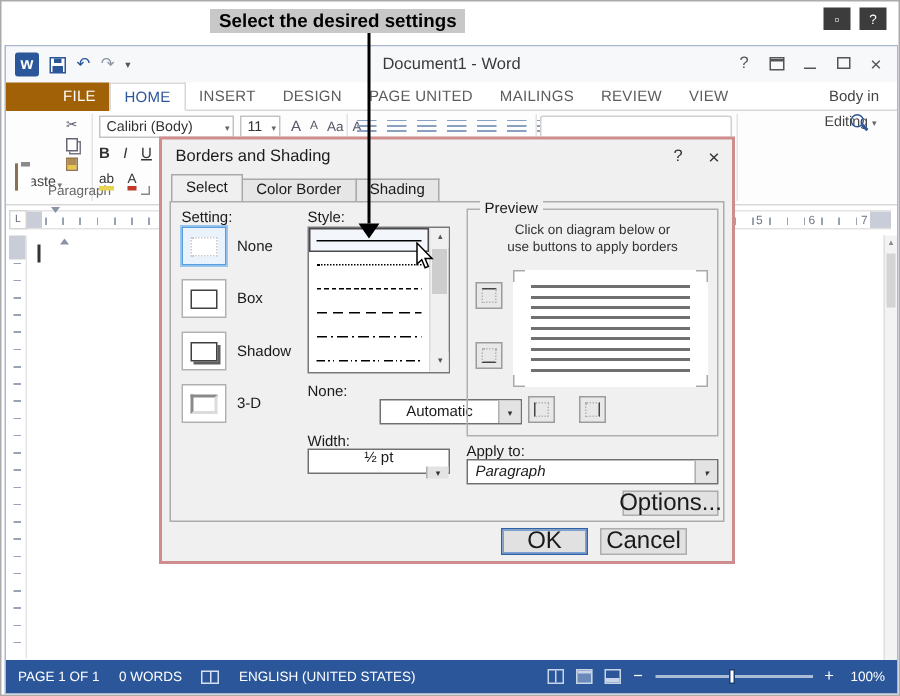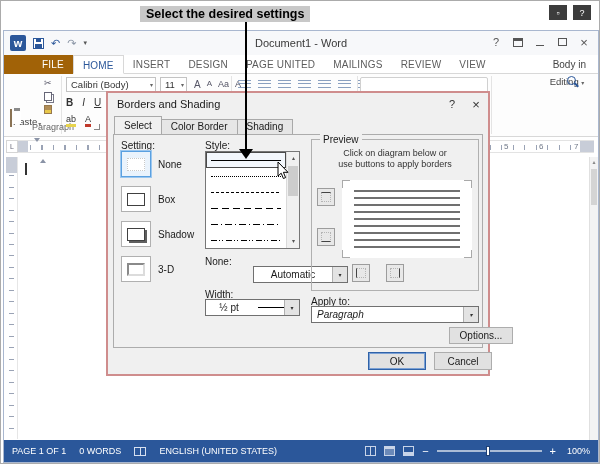--- a/index.html
+++ b/index.html
@@ -187,21 +187,21 @@
   .ls-scroll .sa.down { bottom:0; }
   .ls-scroll .sthumb { position:absolute; left:1px; top:14px; width:10px; height:30px; background:#cdcdcd; }
 
   
   .dd { position:absolute; height:17px; background:#fff; border:1px solid #707070; display:flex; align-items:center; }
   .dd .dd-text { flex:1; text-align:center; font-size:10px; }
   .dd .dd-text.left { text-align:left; padding-left:5px; }
   .dd .dd-btn { width:15px; height:100%; background:#e3e3e3; border-left:1px solid #b0b0b0;
                 display:flex; align-items:center; justify-content:center; font-size:6px; color:#333; }
   .dd-color { left:97px; top:173px; width:95px;margin-left:48px; }
-  .dd-width { left:97px; top:206px; width:95px; }
+  .dd-width { left:97px; top:206px; width:95px;flex-direction:column; }
   .dd-width .wline { width:26px; height:1px; background:#000; margin-left:6px; }
   .dd-apply { left:203px; top:213px; width:168px;font-style:italic; }
 
   
   .pv-group { position:absolute; left:203px; top:46px; width:168px; height:152px; border:1px solid #b0b0b0; }
   .pv-legend { position:absolute; left:8px; top:-6px; background:#f0f0f0; padding:0 3px; font-size:10px; }
   .pv-hint { position:absolute; left:0; top:8px; width:100%; text-align:center; font-size:9px;
              line-height:11px; color:#333; }
   .pv-diagram { position:absolute; left:30px; top:40px; width:130px; height:78px; background:#fff; }
   .cm { position:absolute; width:8px; height:8px; }
@@ -213,22 +213,22 @@
               background:repeating-linear-gradient(180deg,#707070 0 2px, transparent 2px 7px); }
   .bb { position:absolute; width:18px; height:18px; background:#e8e8e8; border:1px solid #9c9c9c;
         display:flex; align-items:center; justify-content:center; }
   .bb .g { width:10px; height:10px; border:1px dotted #b5b5b5; }
   .bb.top-b { left:5px; top:48px; } .bb.top-b .g { border-top:1px solid #444; }
   .bb.bottom-b { left:5px; top:88px; } .bb.bottom-b .g { border-bottom:1px solid #444; }
   .bb.left-b { left:40px; top:124px; } .bb.left-b .g { border-left:1px solid #444; }
   .bb.right-b { left:74px; top:124px; } .bb.right-b .g { border-right:1px solid #444; }
 
   
-  .btn { position:absolute; height:18px; background:#e1e1e1; border:1px solid #adadad; font-size:10px;
-         display:flex; align-items:center; justify-content:center; color:#1a1a1a;margin-left:34px; }
+  .btn { position:absolute; height:18px; background:#e1e1e1; border:1px solid #adadad; font-size:16px;
+         display:flex; align-items:center; justify-content:center; color:#1a1a1a; }
   .btn-options { left:307px; top:234px; width:64px; height:17px; }
   .btn-ok { left:226px; top:259px; width:58px; border:1px solid #2f62a8; box-shadow:inset 0 0 0 1px #7aa0d4; }
   .btn-cancel { left:292px; top:259px; width:58px; }
 </style>
 </head>
 <body>
 
 <div class="screen">
 
   <div class="badges">

